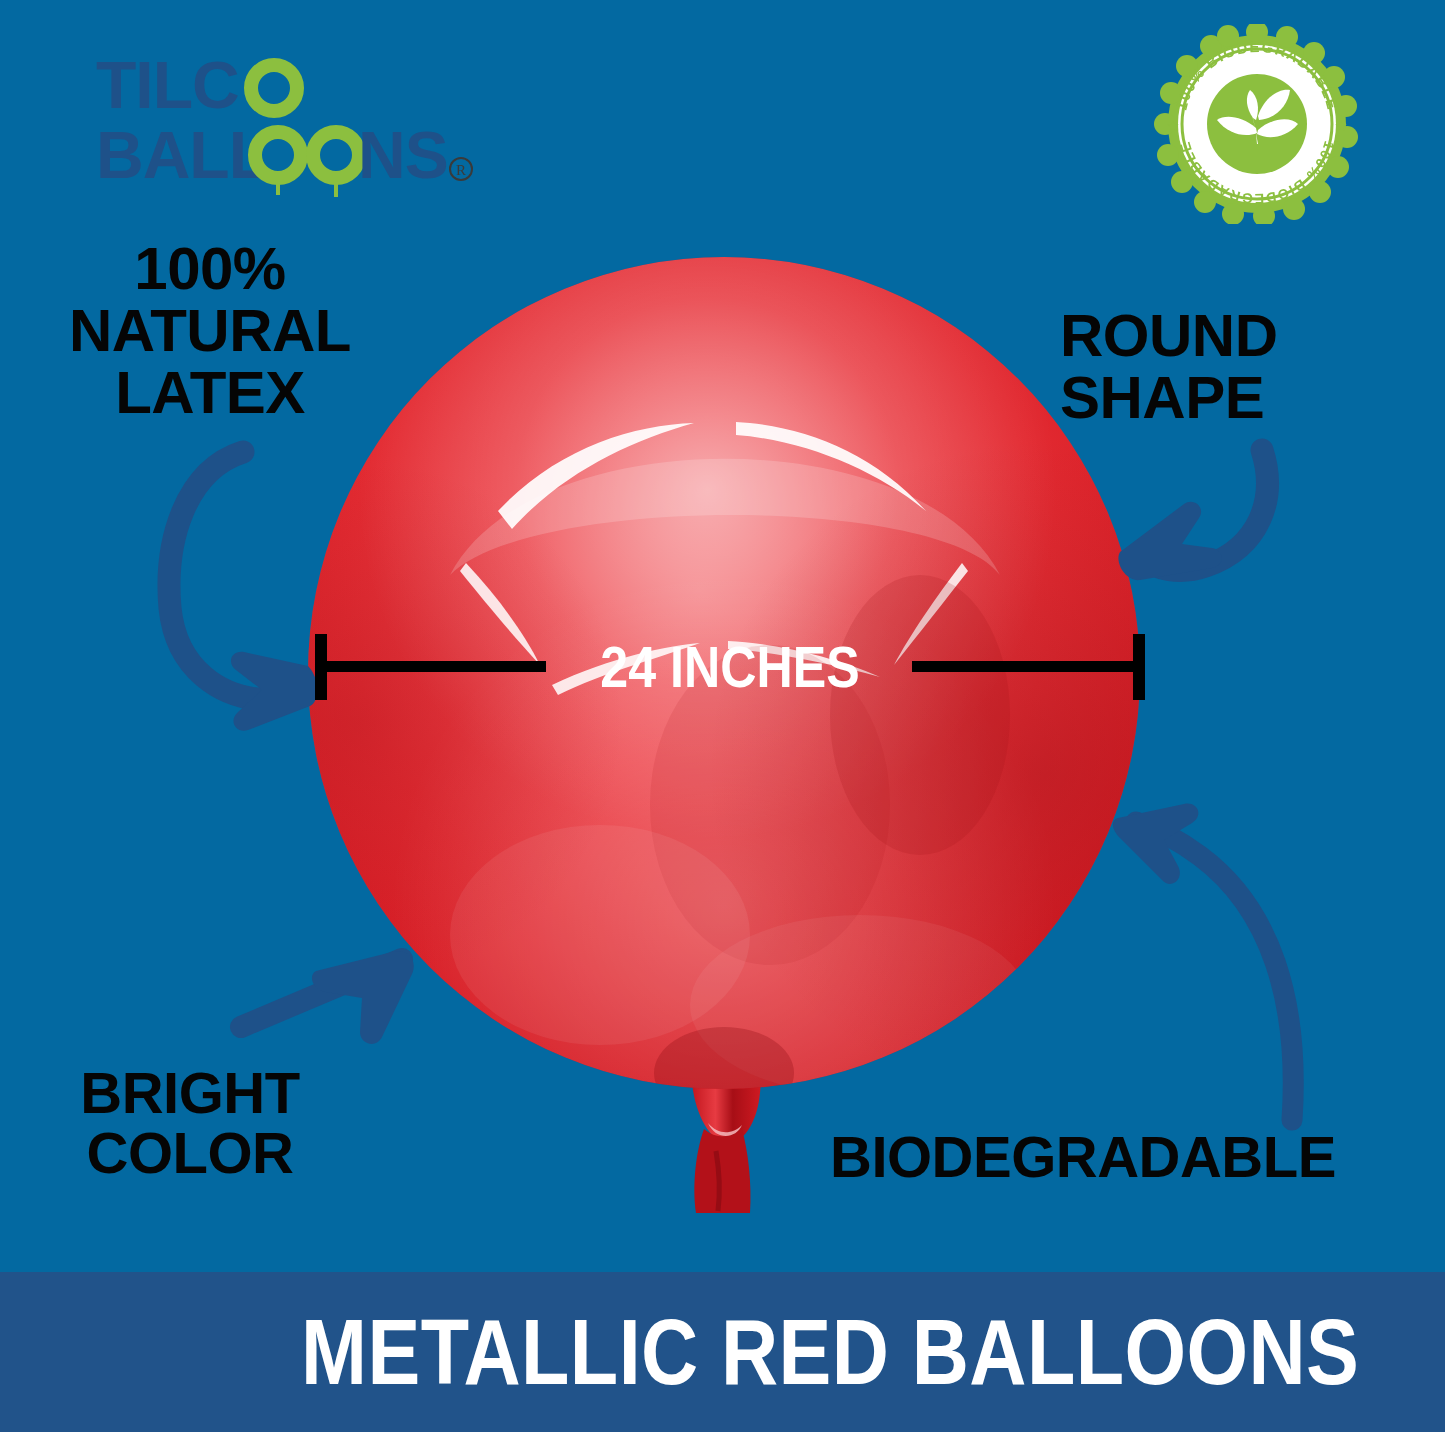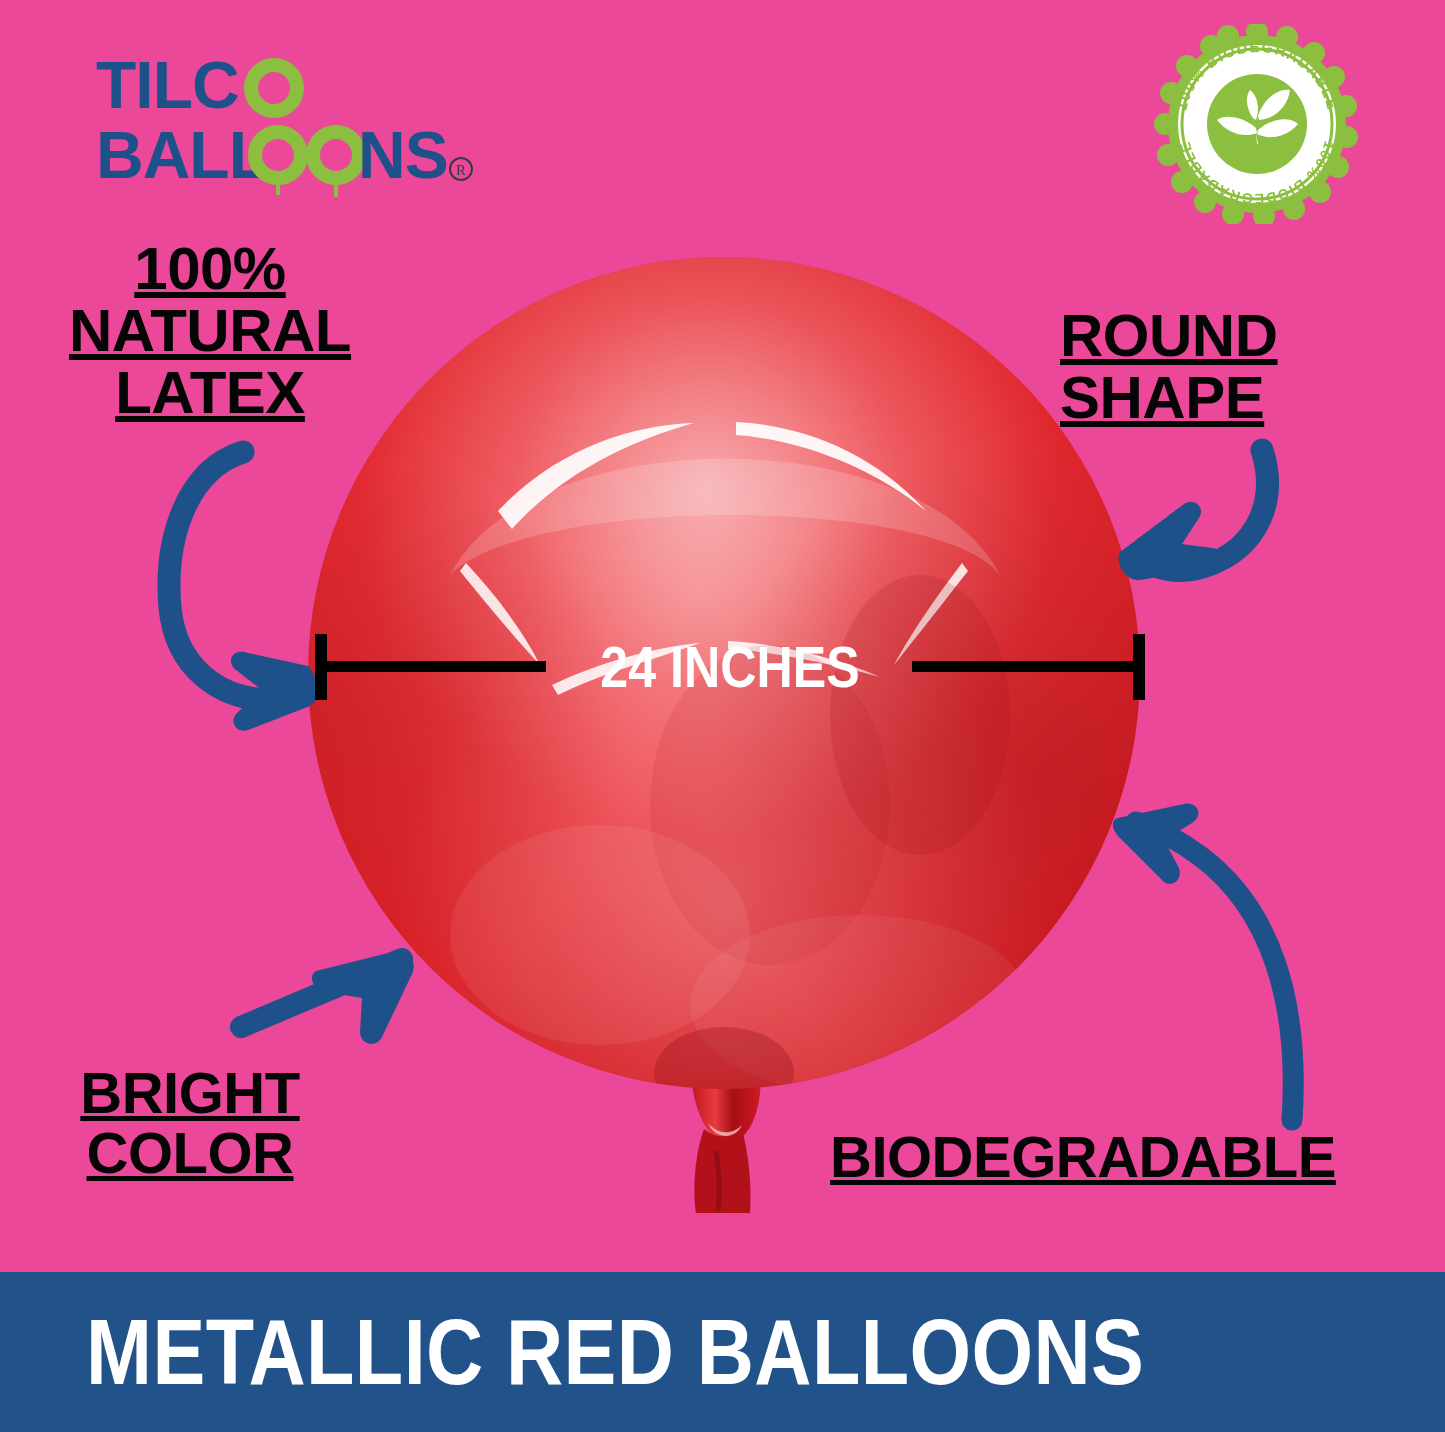--- a/index.html
+++ b/index.html
@@ -7,21 +7,21 @@
     padding: 0;
     background: #ffffff;
   }
   body {
     font-family: "Liberation Sans", sans-serif;
   }
   #page {
     position: relative;
     width: 1445px;
     height: 1432px;
-    background: #ec4899;
+    background: #0369a1;
     overflow: hidden;
   }
 
   
   #logo {
     position: absolute;
     left: 96px;
     top: 52px;
     width: 430px;
     height: 150px;
@@ -40,21 +40,20 @@
 
   
   .feature-label {
     position: absolute;
     color: #050505;
     font-weight: 700;
     letter-spacing: -0.5px;
     line-height: 1.03;
     text-transform: uppercase;
     white-space: pre-line;
-    text-decoration: underline;
   }
   #label-latex {
     left: 0px;
     top: 238px;
     width: 420px;
     text-align: center;
     font-size: 60px;
   }
   #label-round {
     left: 1060px;
@@ -123,21 +122,21 @@
   
   #banner {
     position: absolute;
     left: 0;
     top: 1272px;
     width: 1445px;
     height: 160px;
     background: #21538A;
     display: flex;
     align-items: center;
-    justify-content: flex-start;
+    justify-content: flex-end;
   }
   #banner-text {
     color: #ffffff;
     font-size: 92px;
     font-weight: 700;
     letter-spacing: 0.5px;
     text-transform: uppercase;
     transform: scaleX(0.86);
     white-space: nowrap;
   }

